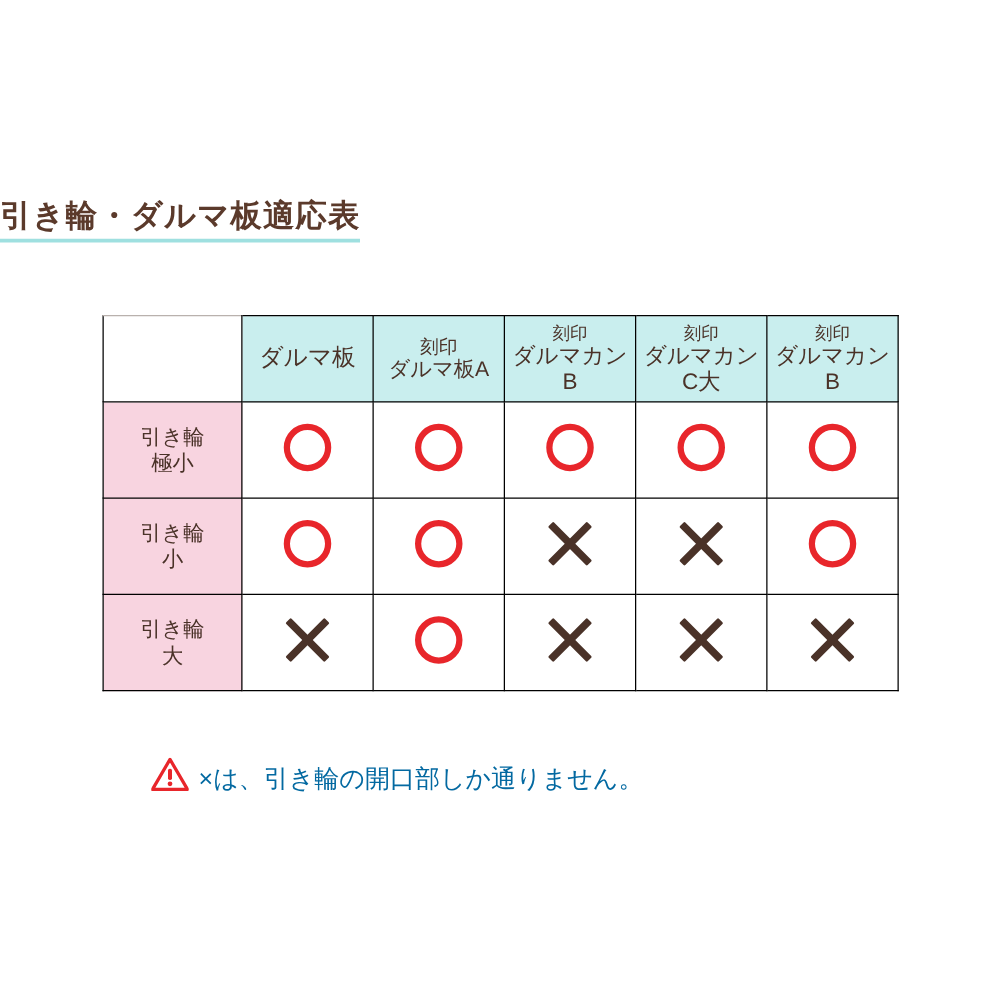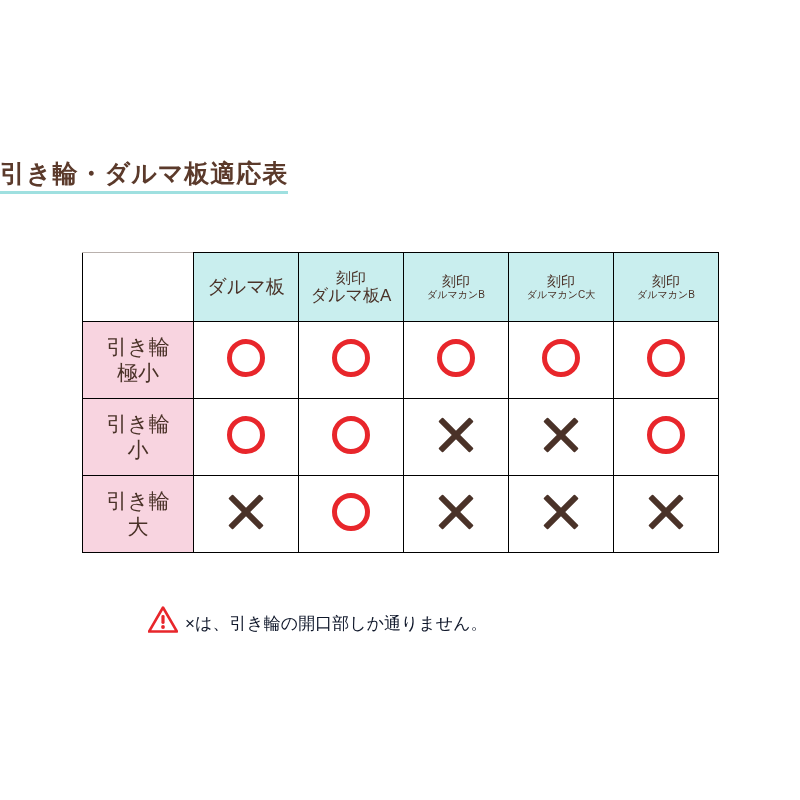--- a/index.html
+++ b/index.html
@@ -65,26 +65,26 @@
     line-height: 1.15;
   }
   thead th.corner {
     background: #ffffff;
     border-top: 1px solid #b9b1ad;
   }
   .hdr-1 { font-size: 19px; }
   .hdr-2-top { font-size: 15px; display: block; }
   .hdr-2-bot { font-size: 17px; display: block; }
   .hdr-3-top { font-size: 14px; display: block; }
-  .hdr-3-bot { font-size: 10px; display: block; }
+  .hdr-3-bot { font-size: 18px; display: block; }
 
   tbody th.rowhdr {
     background: #f8d4e0;
     font-weight: normal;
-    font-size: 21px;
+    font-size: 17px;
     line-height: 1.25;
     color: #4a3228;
     height: 76px;
   }
   tbody td.cell {
     height: 76px;
     background: #ffffff;
   }
 
   .mark {
@@ -119,22 +119,22 @@
   }
   .cross::before { transform: rotate(45deg); }
   .cross::after  { transform: rotate(-45deg); }
 
   .note {
     position: absolute;
     top: 606px;
     left: 0;
     width: 636px;
     text-align: center;
-    font-size: 17px;
-    color: #0f172a;
+    font-size: 20px;
+    color: #0369a1;
     white-space: nowrap;
   }
   .note .warn-icon {
     display: inline-block;
     vertical-align: -5px;
     margin-right: 2px;
   }
   .note .note-text {
     vertical-align: middle;
   }

